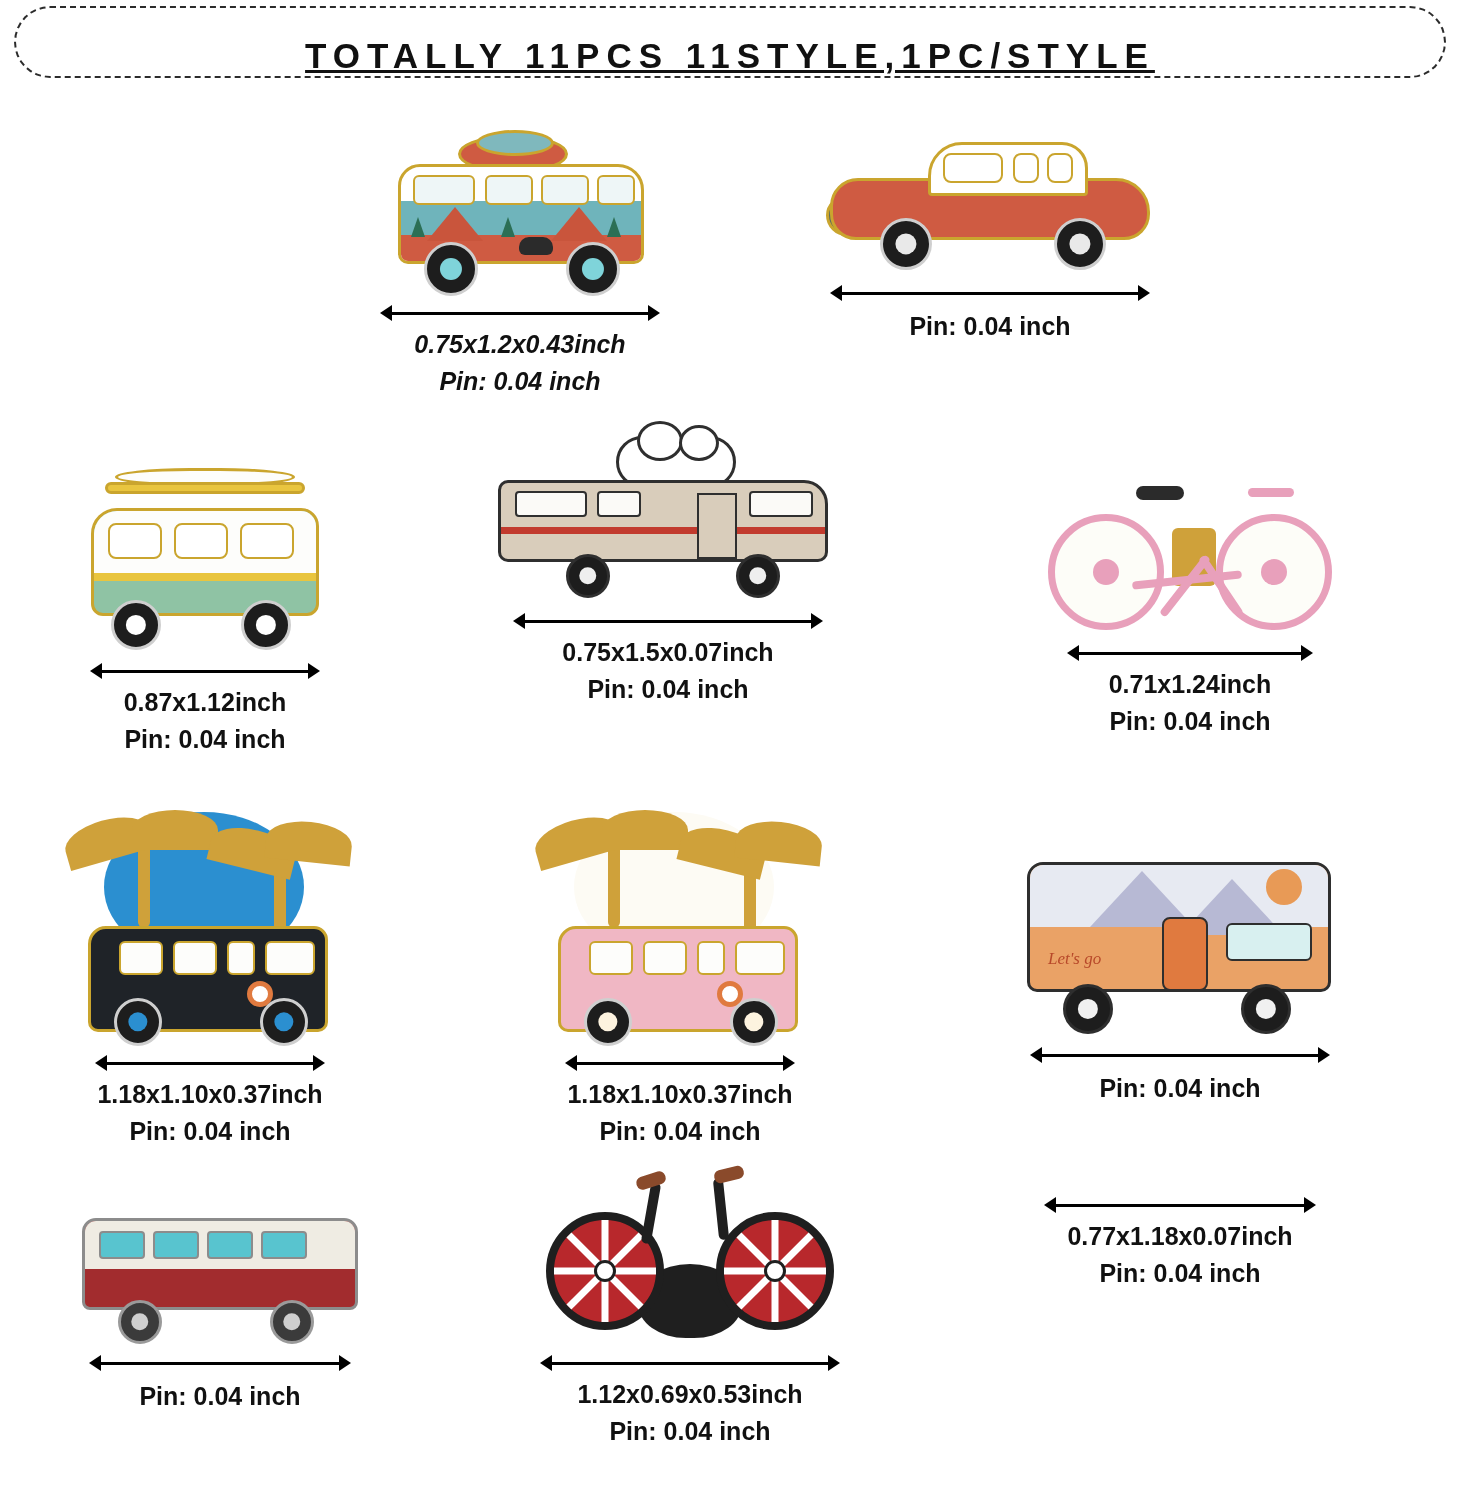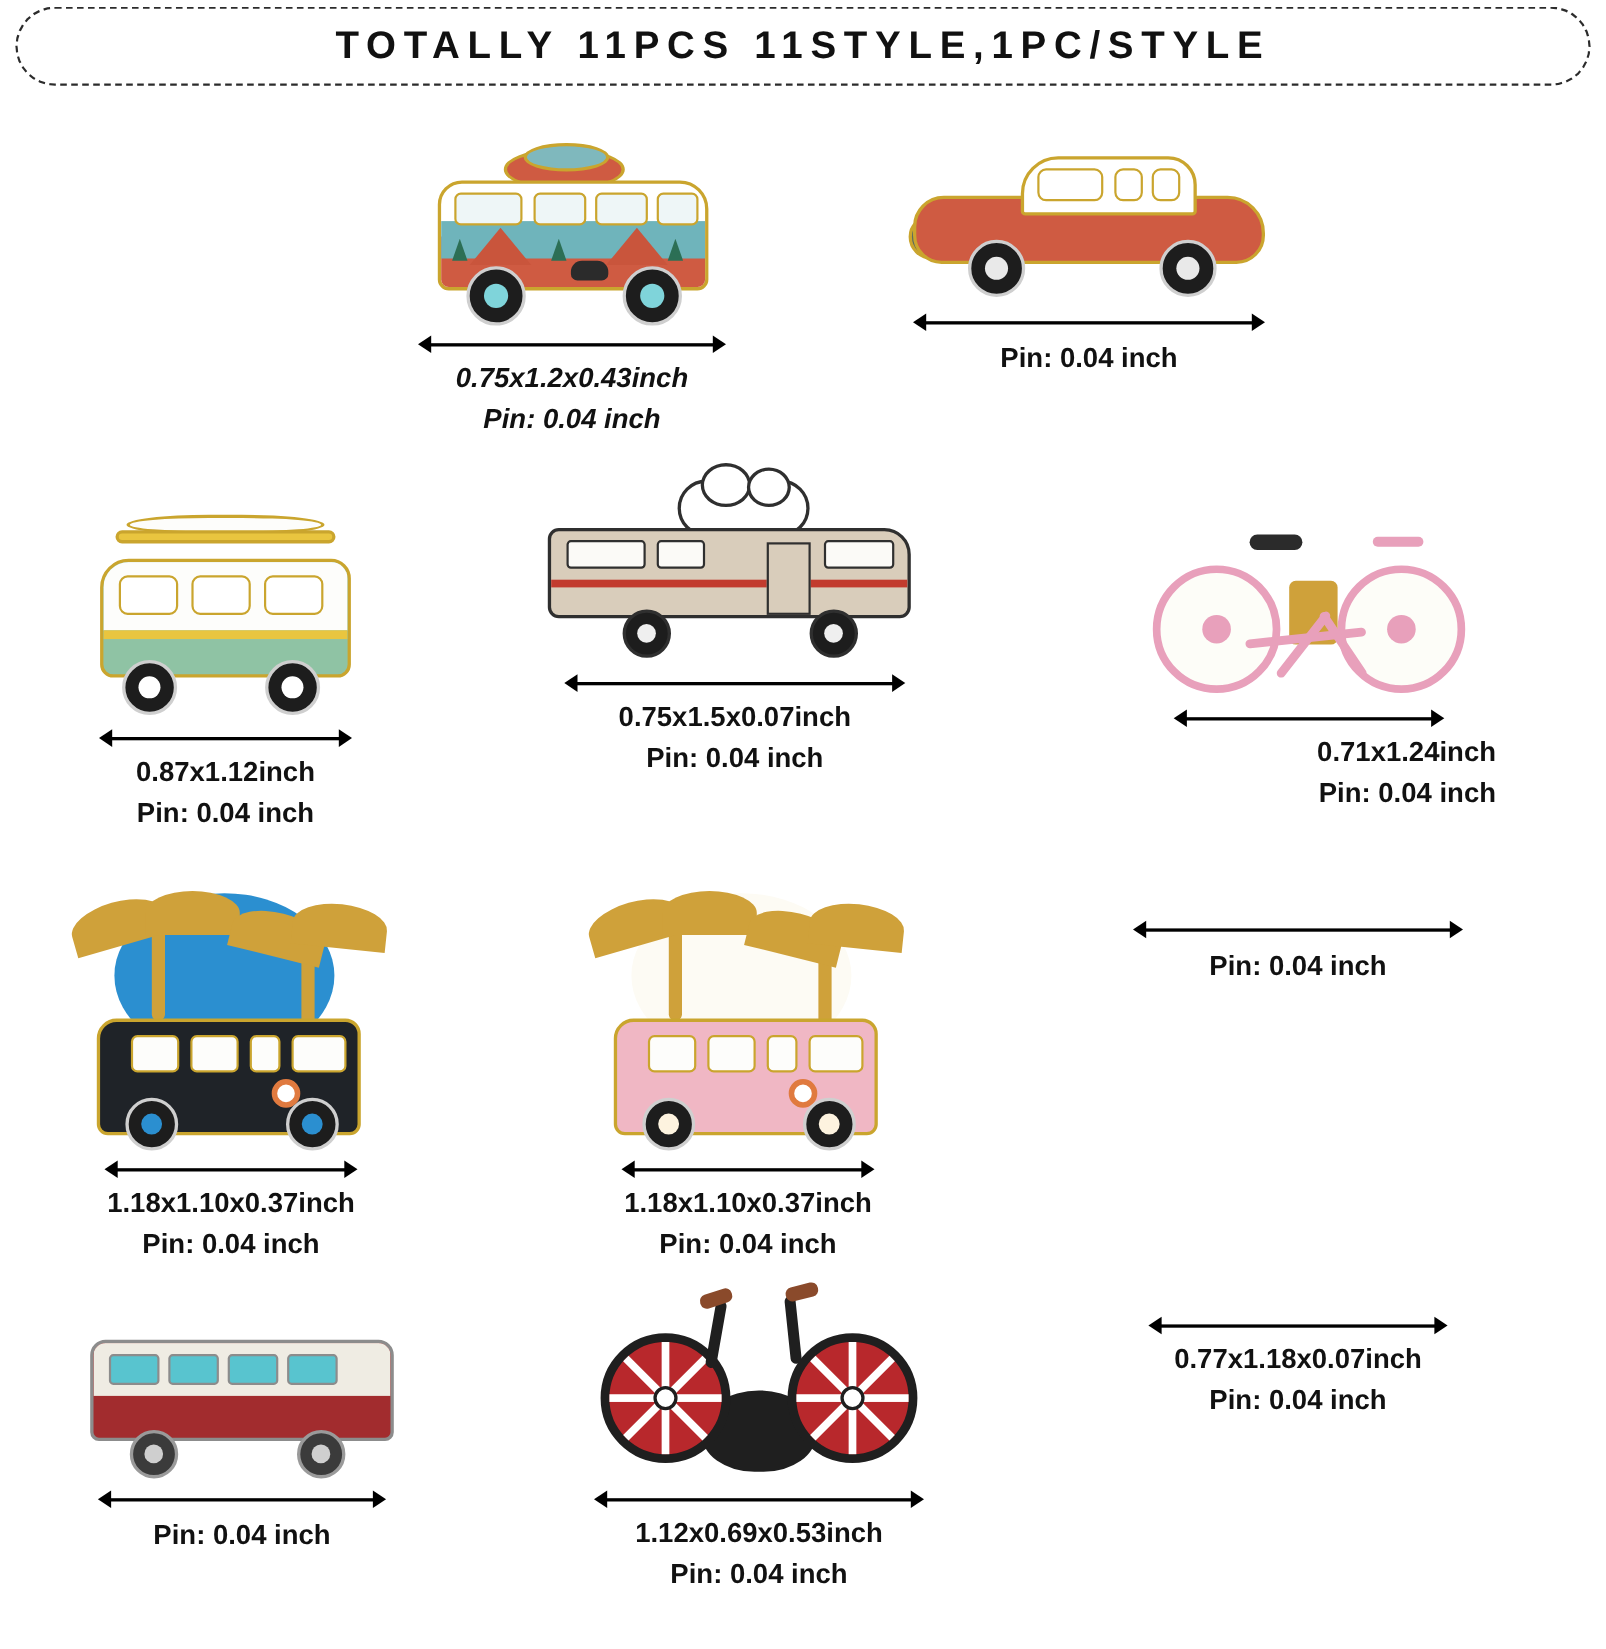--- a/index.html
+++ b/index.html
@@ -4,22 +4,23 @@
 <style>
   html,body{margin:0;padding:0;}
   body{
     width:1460px;height:1499px;background:#ffffff;
     font-family:"Liberation Sans", sans-serif;
     color:#111;position:relative;overflow:hidden;
   }
   .banner{
     position:absolute;left:14px;top:6px;width:1432px;height:72px;
     border:2px dashed #2b2b2b;border-radius:36px;
-    display:flex;align-items:center;justify-content:center;
+    display:flex;align-items:flex-end;justify-content:center;
     box-sizing:border-box;
+    text-decoration:underline;
   }
   .banner-text{
     font-size:35px;font-weight:700;letter-spacing:7px;white-space:nowrap;
   }
   .grid{position:absolute;left:0;top:96px;width:1460px;}
   .cell{position:absolute;text-align:center;}
   .art{position:relative;margin:0 auto;}
   .arrow{position:relative;height:22px;margin:6px auto 2px auto;}
   .arrow .bar{position:absolute;left:10px;right:10px;top:10px;height:3px;background:#000;}
   .arrow .hL,.arrow .hR{position:absolute;top:3px;width:0;height:0;border-top:8px solid transparent;border-bottom:8px solid transparent;}
@@ -250,21 +251,21 @@
     </div>
     <div class="arrow" style="width:310px;">
       <div class="hL"></div>
         <div class="bar"></div>
         <div class="hR"></div>
     </div>
     <div class="dim">0.75x1.5x0.07inch</div>
     <div class="pin">Pin: 0.04 inch</div>
   </div>
 
-  <div class="cell" style="left:1020px;top:370px;width:340px;text-align:right;">
+  <div class="cell" style="left:1020px;top:370px;width:340px;">
     <div class="art bk5 veh" style="width:300px;height:170px;">
       <div class="rim" style="left:8px;"></div>
       <div class="rim" style="right:8px;"></div>
       <div class="gold"></div>
       <div class="frame"></div>
       <div class="frame2"></div>
       <div class="frame3"></div>
       <div class="seat"></div>
       <div class="bar"></div>
     </div>
@@ -335,20 +336,37 @@
     <div class="arrow" style="width:230px;">
       <div class="hL"></div>
         <div class="bar"></div>
         <div class="hR"></div>
     </div>
     <div class="dim">1.18x1.10x0.37inch</div>
     <div class="pin">Pin: 0.04 inch</div>
   </div>
 
   <div class="cell" style="left:1000px;top:732px;width:360px;">
+    <div class="art o8 veh" style="width:330px;height:210px;">
+      <div class="shell">
+        <div class="sky"></div>
+        <div class="mnt" style="left:60px;top:6px;"></div>
+        <div class="mnt" style="left:150px;top:14px;"></div>
+        <div class="sun"></div>
+        <div class="door"></div>
+        <div class="glass"></div>
+        <div class="lets">Let's go</div>
+      </div>
+      <div class="wheel w" style="left:48px;">
+          <i></i>
+        </div>
+      <div class="wheel w" style="left:226px;">
+          <i></i>
+        </div>
+    </div>
     <div class="arrow" style="width:300px;">
       <div class="hL"></div>
         <div class="bar"></div>
         <div class="hR"></div>
     </div>
     <div class="pin">Pin: 0.04 inch</div>
   </div>
 
   <div class="cell" style="left:60px;top:1100px;width:320px;">
     <div class="art rb9 veh" style="width:300px;height:150px;">

